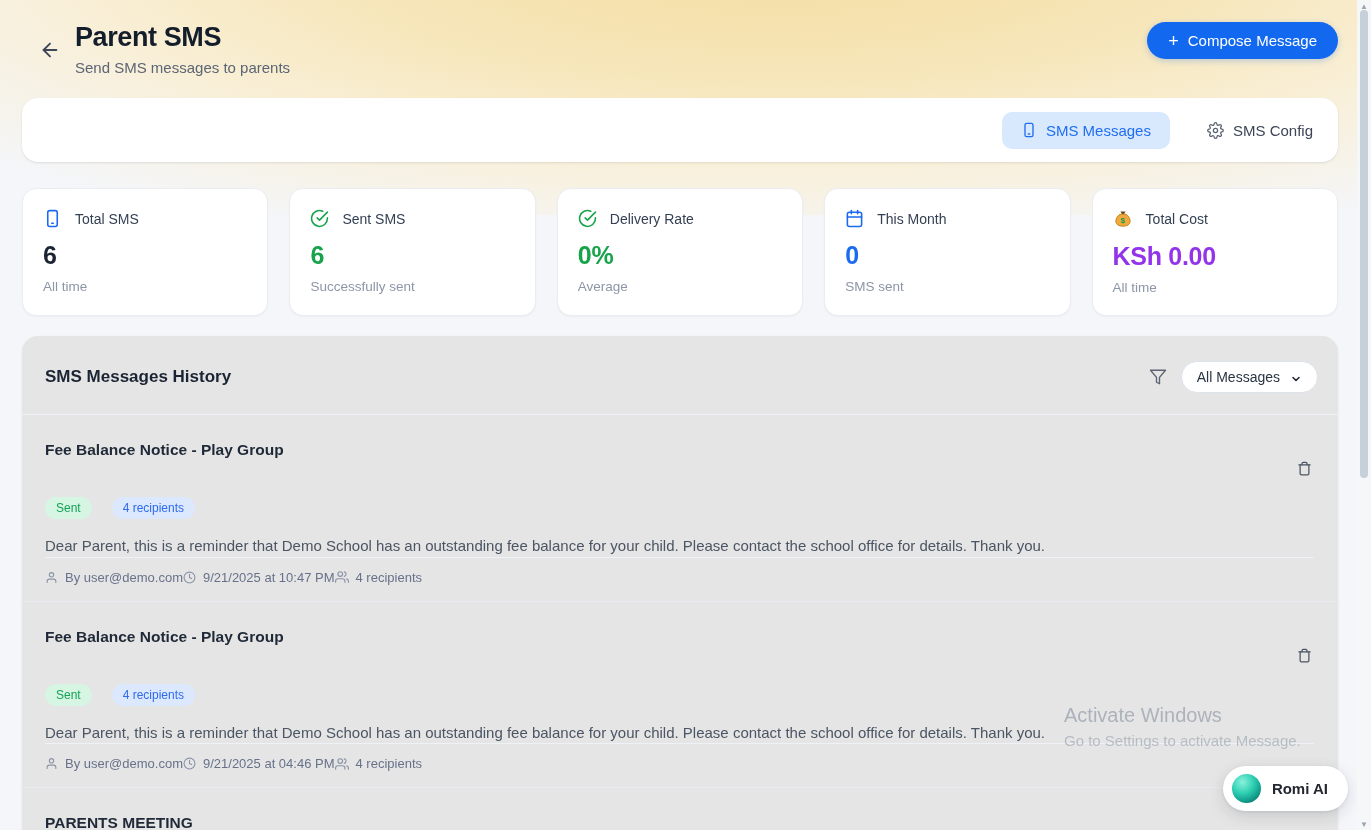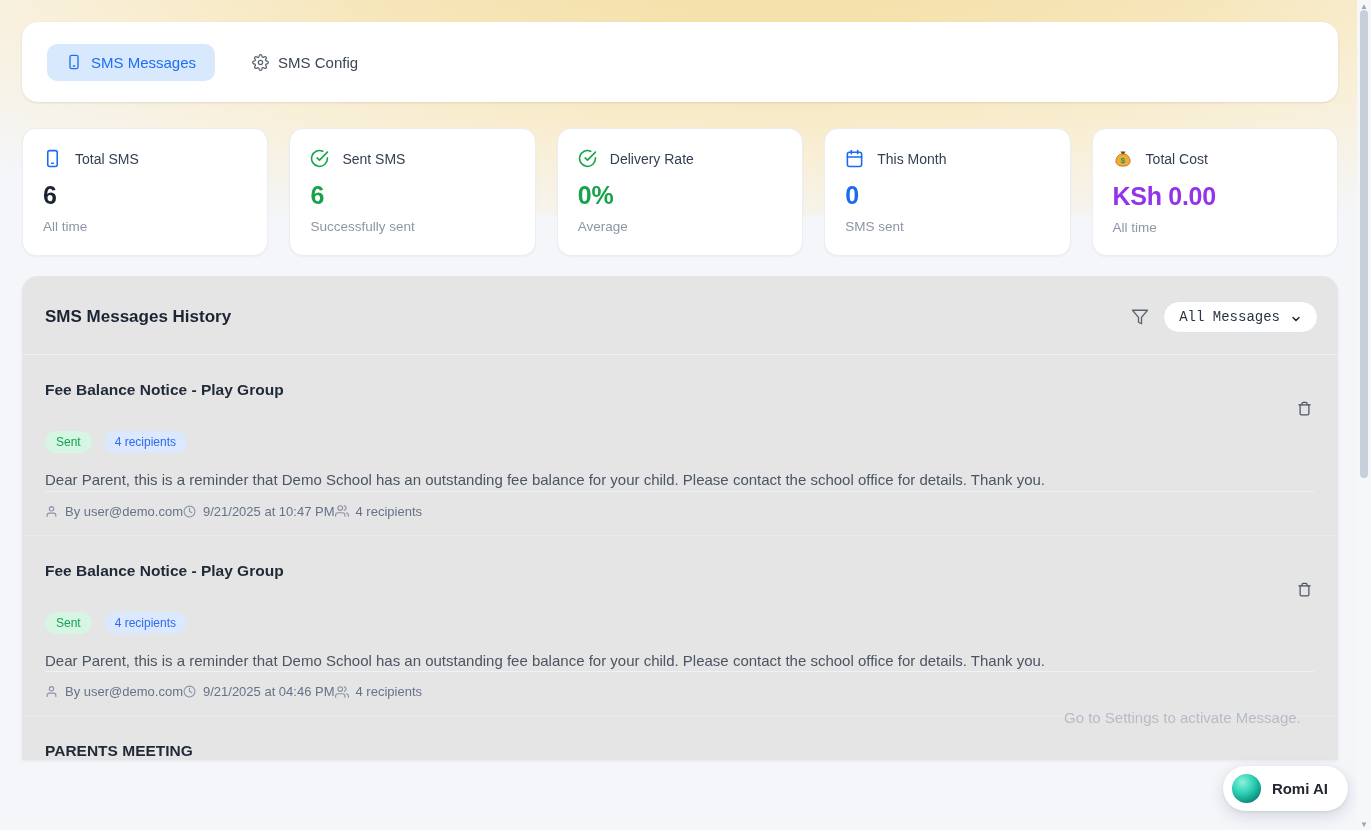--- a/index.html
+++ b/index.html
@@ -30,23 +30,23 @@
   .compose-btn {
     margin-left:auto; height:37px; padding:0 21px; border:none; border-radius:19px;
     background:#1368f0; color:#ffffff; font-size:15px; font-weight:500; font-family:inherit;
     display:flex; align-items:center; gap:9px; cursor:pointer;
     box-shadow:0 2px 6px rgba(19,104,240,0.25);
   }
   .compose-plus { font-size:18px; font-weight:400; line-height:1; }
 
   
   .tab-card {
-    margin-top:22px; height:80px; background:#ffffff; border-radius:16px;
+    margin-top:22px; height:64px; background:#ffffff; border-radius:16px;
     box-shadow:0 1px 3px rgba(16,24,40,0.07), 0 1px 2px rgba(16,24,40,0.04);
-    display:flex; align-items:center; padding:0 25px; gap:37px;
+    display:flex; align-items:center; padding:0 25px; gap:37px;justify-content:flex-end;
   }
   .tab { display:flex; align-items:center; gap:9px; font-size:15px; font-weight:500;
     border:none; background:transparent; font-family:inherit; cursor:pointer; color:#3c4656;
     padding:10px 0; border-radius:10px; }
   .tab.active { background:#d8e9fd; color:#1f6ef2; padding:10px 19px; }
   .tab .ticon { display:flex; }
 
   
   .stats-row { margin-top:26px; display:grid; grid-template-columns:repeat(5,1fr); gap:21px; }
   .stat-card {
@@ -64,31 +64,31 @@
   }
   .history-header {
     display:flex; align-items:center; padding:25px 20px 21px 23px;
     border-bottom:1px solid #edf0f4;
   }
   .history-title { font-size:17px; font-weight:700; color:#1b2433; }
   .history-tools { margin-left:auto; display:flex; align-items:center; gap:14px; }
   .filter-icon-btn { border:none; background:transparent; cursor:pointer; display:flex; color:#5b6472; }
   .filter-select {
     display:flex; align-items:flex-end; gap:10px; border:1px solid #dde3ec; border-radius:17px;
-    background:#ffffff; padding:7px 15px; font-size:14px; color:#2a3442; font-family:Liberation Mono, monospace; cursor:pointer;
+    background:#ffffff; padding:7px 15px; font-size:14px; color:#2a3442; font-family:Liberation Sans, sans-serif; cursor:pointer;
   }
   .chev { display:flex; color:#1b2433; }
 
   
   .msg-item { padding:26px 24px 0 23px; border-bottom:1px solid #e7ebf0; }
   .msg-item.last { border-bottom:none; }
   .msg-head { display:flex; align-items:flex-start;flex-direction:column; }
   .msg-title { font-size:15.5px; font-weight:600; color:#1f2937; }
   .trash-btn { margin-left:auto; border:none; background:transparent; cursor:pointer; color:#4b5563; display:flex; padding:2px; }
-  .badge-row { margin-top:13px; display:flex; gap:12px;align-items:flex-end; }
+  .badge-row { margin-top:19px; display:flex; gap:20px;align-items:flex-end; }
   .badge { font-size:12px; font-weight:500; padding:4px 11px; border-radius:999px; line-height:1.2; }
   .badge.sent { background:#d6f5e3; color:#14a356; }
   .badge.recipients { background:#dbe8fd; color:#2f6bf0; }
   .msg-body { margin-top:17px; font-size:15px; color:#4b5563; line-height:1.35; }
   .msg-meta {
     border-top:1px solid #eef1f5; padding:12px 0 16px;
     display:flex; align-items:center; font-size:13px; color:#67728a;
   }
   .meta-item { display:flex; align-items:center; gap:7px; }
   .meta-item svg { color:#8b94a6; }
@@ -117,20 +117,38 @@
   .scroll-arrow.down { bottom:0; }
   .scroll-thumb { position:absolute; left:3px; top:10px; width:8px; height:468px; border-radius:4px; background:#c6cfda; }
 </style>
 </head>
 <body>
 
 <div class="hero-gradient"></div>
 
 <div class="content">
 
+  <div class="page-header">
+    <button class="back-btn">
+      <span style="display:flex">
+        <svg width="22" height="22" viewBox="0 0 24 24" fill="none" stroke="currentColor" stroke-width="2" stroke-linecap="round" stroke-linejoin="round">
+            <line x1="19" y1="12" x2="5" y2="12"></line>
+            <polyline points="12 19 5 12 12 5"></polyline>
+          </svg>
+      </span>
+    </button>
+    <div class="title-block">
+      <div class="page-title">Parent SMS</div>
+      <div class="page-subtitle">Send SMS messages to parents</div>
+    </div>
+    <button class="compose-btn">
+      <span class="compose-plus">+</span>
+      <span>Compose Message</span>
+    </button>
+  </div>
 
   <div class="tab-card">
     <button class="tab active">
       <span class="ticon">
         <svg width="16" height="16" viewBox="0 0 24 24" fill="none" stroke="#1f6ef2" stroke-width="2" stroke-linecap="round" stroke-linejoin="round">
             <rect x="6" y="2" width="12" height="20" rx="2.5"></rect>
             <line x1="11" y1="18" x2="13" y2="18"></line>
           </svg>
       </span>
       <span>SMS Messages</span>
@@ -350,20 +368,21 @@
       <div class="msg-head">
         <div class="msg-title">PARENTS MEETING</div>
       </div>
 
     </div>
 
   </div>
 </div>
 
 <div class="watermark">
+  <div class="watermark-line1">Activate Windows</div>
   <div class="watermark-line2">Go to Settings to activate Message.</div>
 </div>
 
 <button class="assistant-btn">
   <span class="assistant-orb"></span>
   <span class="assistant-label">Romi AI</span>
 </button>
 
 <div class="scrollbar">
   <div class="scroll-arrow up">▲</div>

